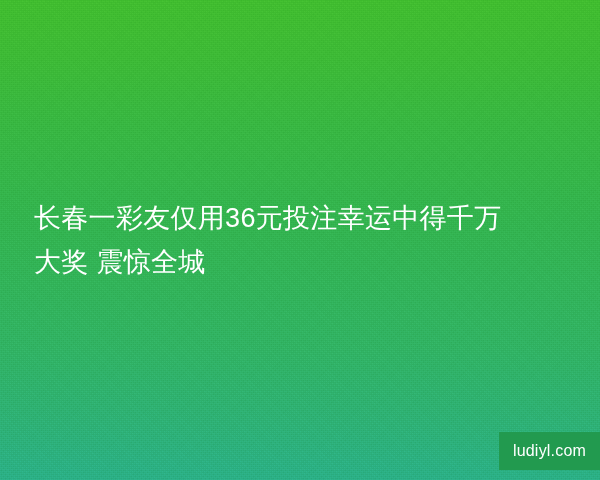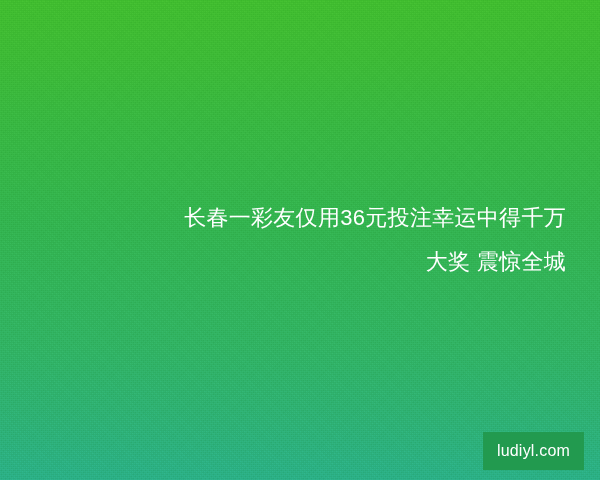--- a/index.html
+++ b/index.html
@@ -42,33 +42,33 @@
       repeating-linear-gradient(45deg,  rgba(255,255,255,.07) 0 1px, rgba(0,0,0,.07) 1px 3px),
       repeating-linear-gradient(135deg, rgba(0,0,0,.06) 0 1px, rgba(255,255,255,.06) 1px 3px);
   }
 
   #headline {
     position: absolute;
     left: 0;
     right: 0;
     top: 196px;
     padding: 0 34px;
-    text-align: right;
+    text-align: left;
     color: #ffffff;
-    font-size: 22px;
+    font-size: 27px;
     line-height: 44px;
     letter-spacing: .3px;
     font-weight: 400;
     white-space: pre-line;
     text-rendering: optimizeLegibility;
   }
 
   #watermark {
     position: absolute;
-    left: 483px;
+    left: 499px;
     top: 432px;
     width: 101px;
     height: 38px;
     background: #229a4f;
     display: flex;
     align-items: center;
     justify-content: center;
   }
   #watermark .wm-text {
     color: #ffffff;

